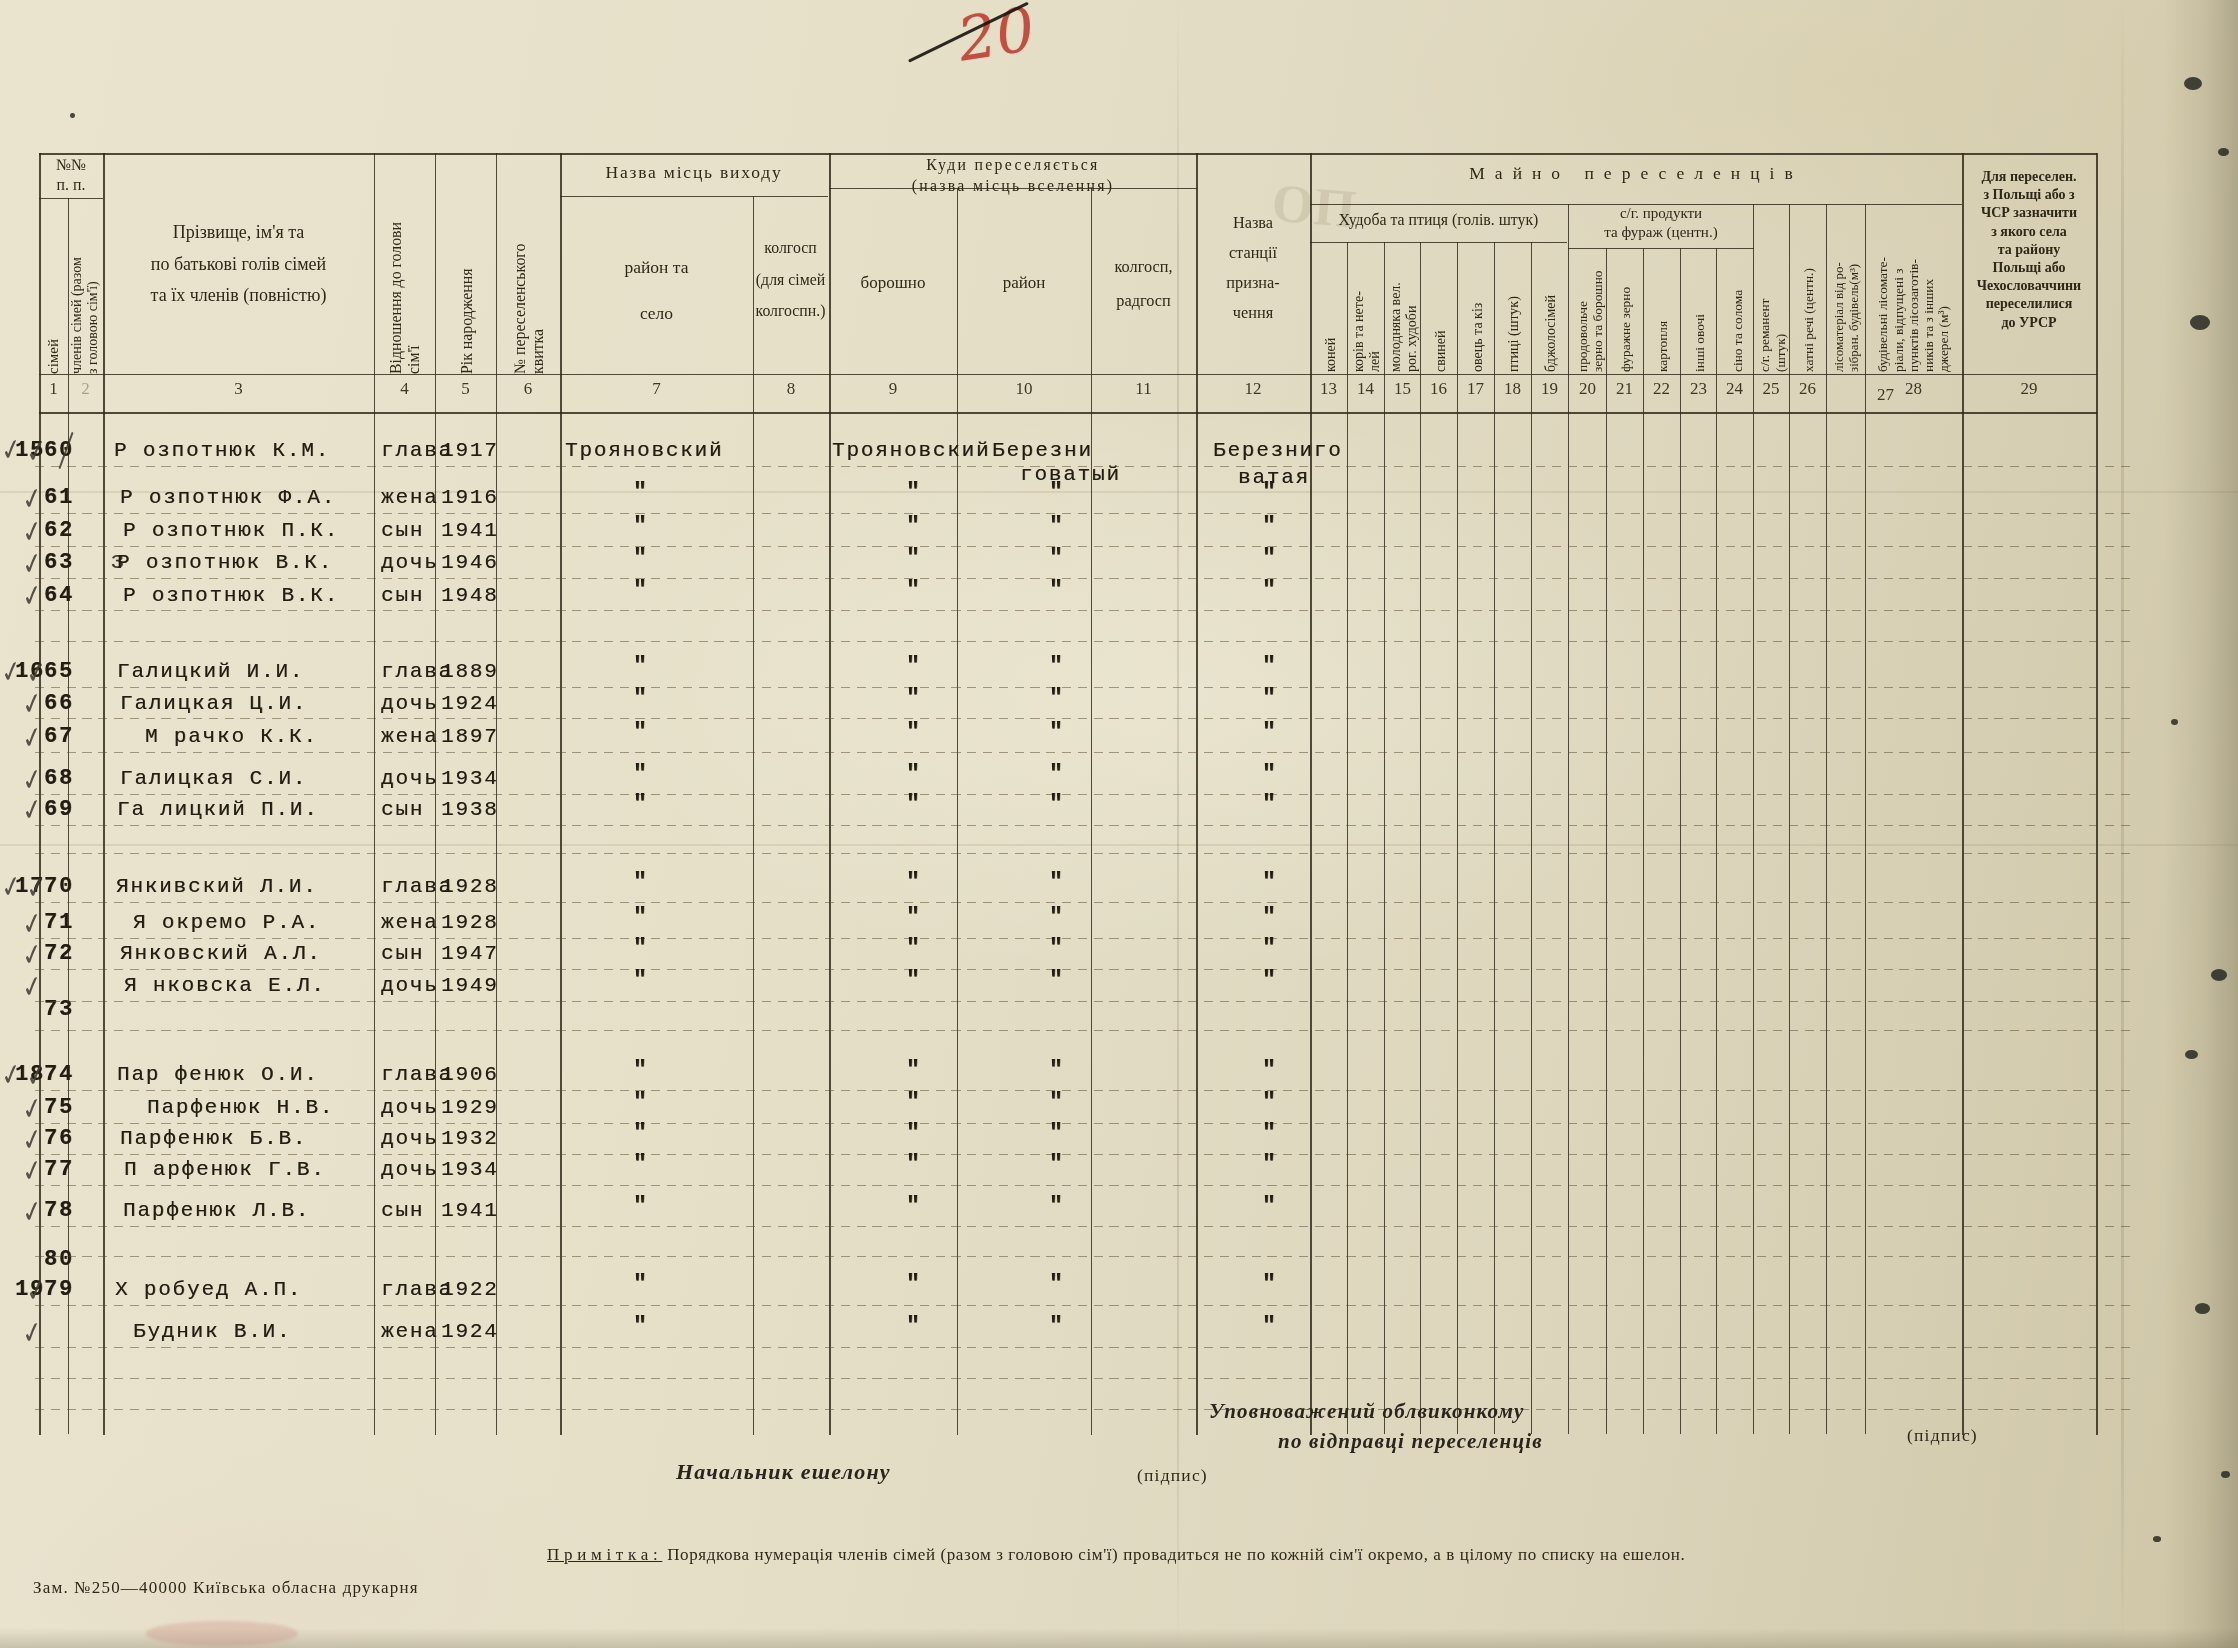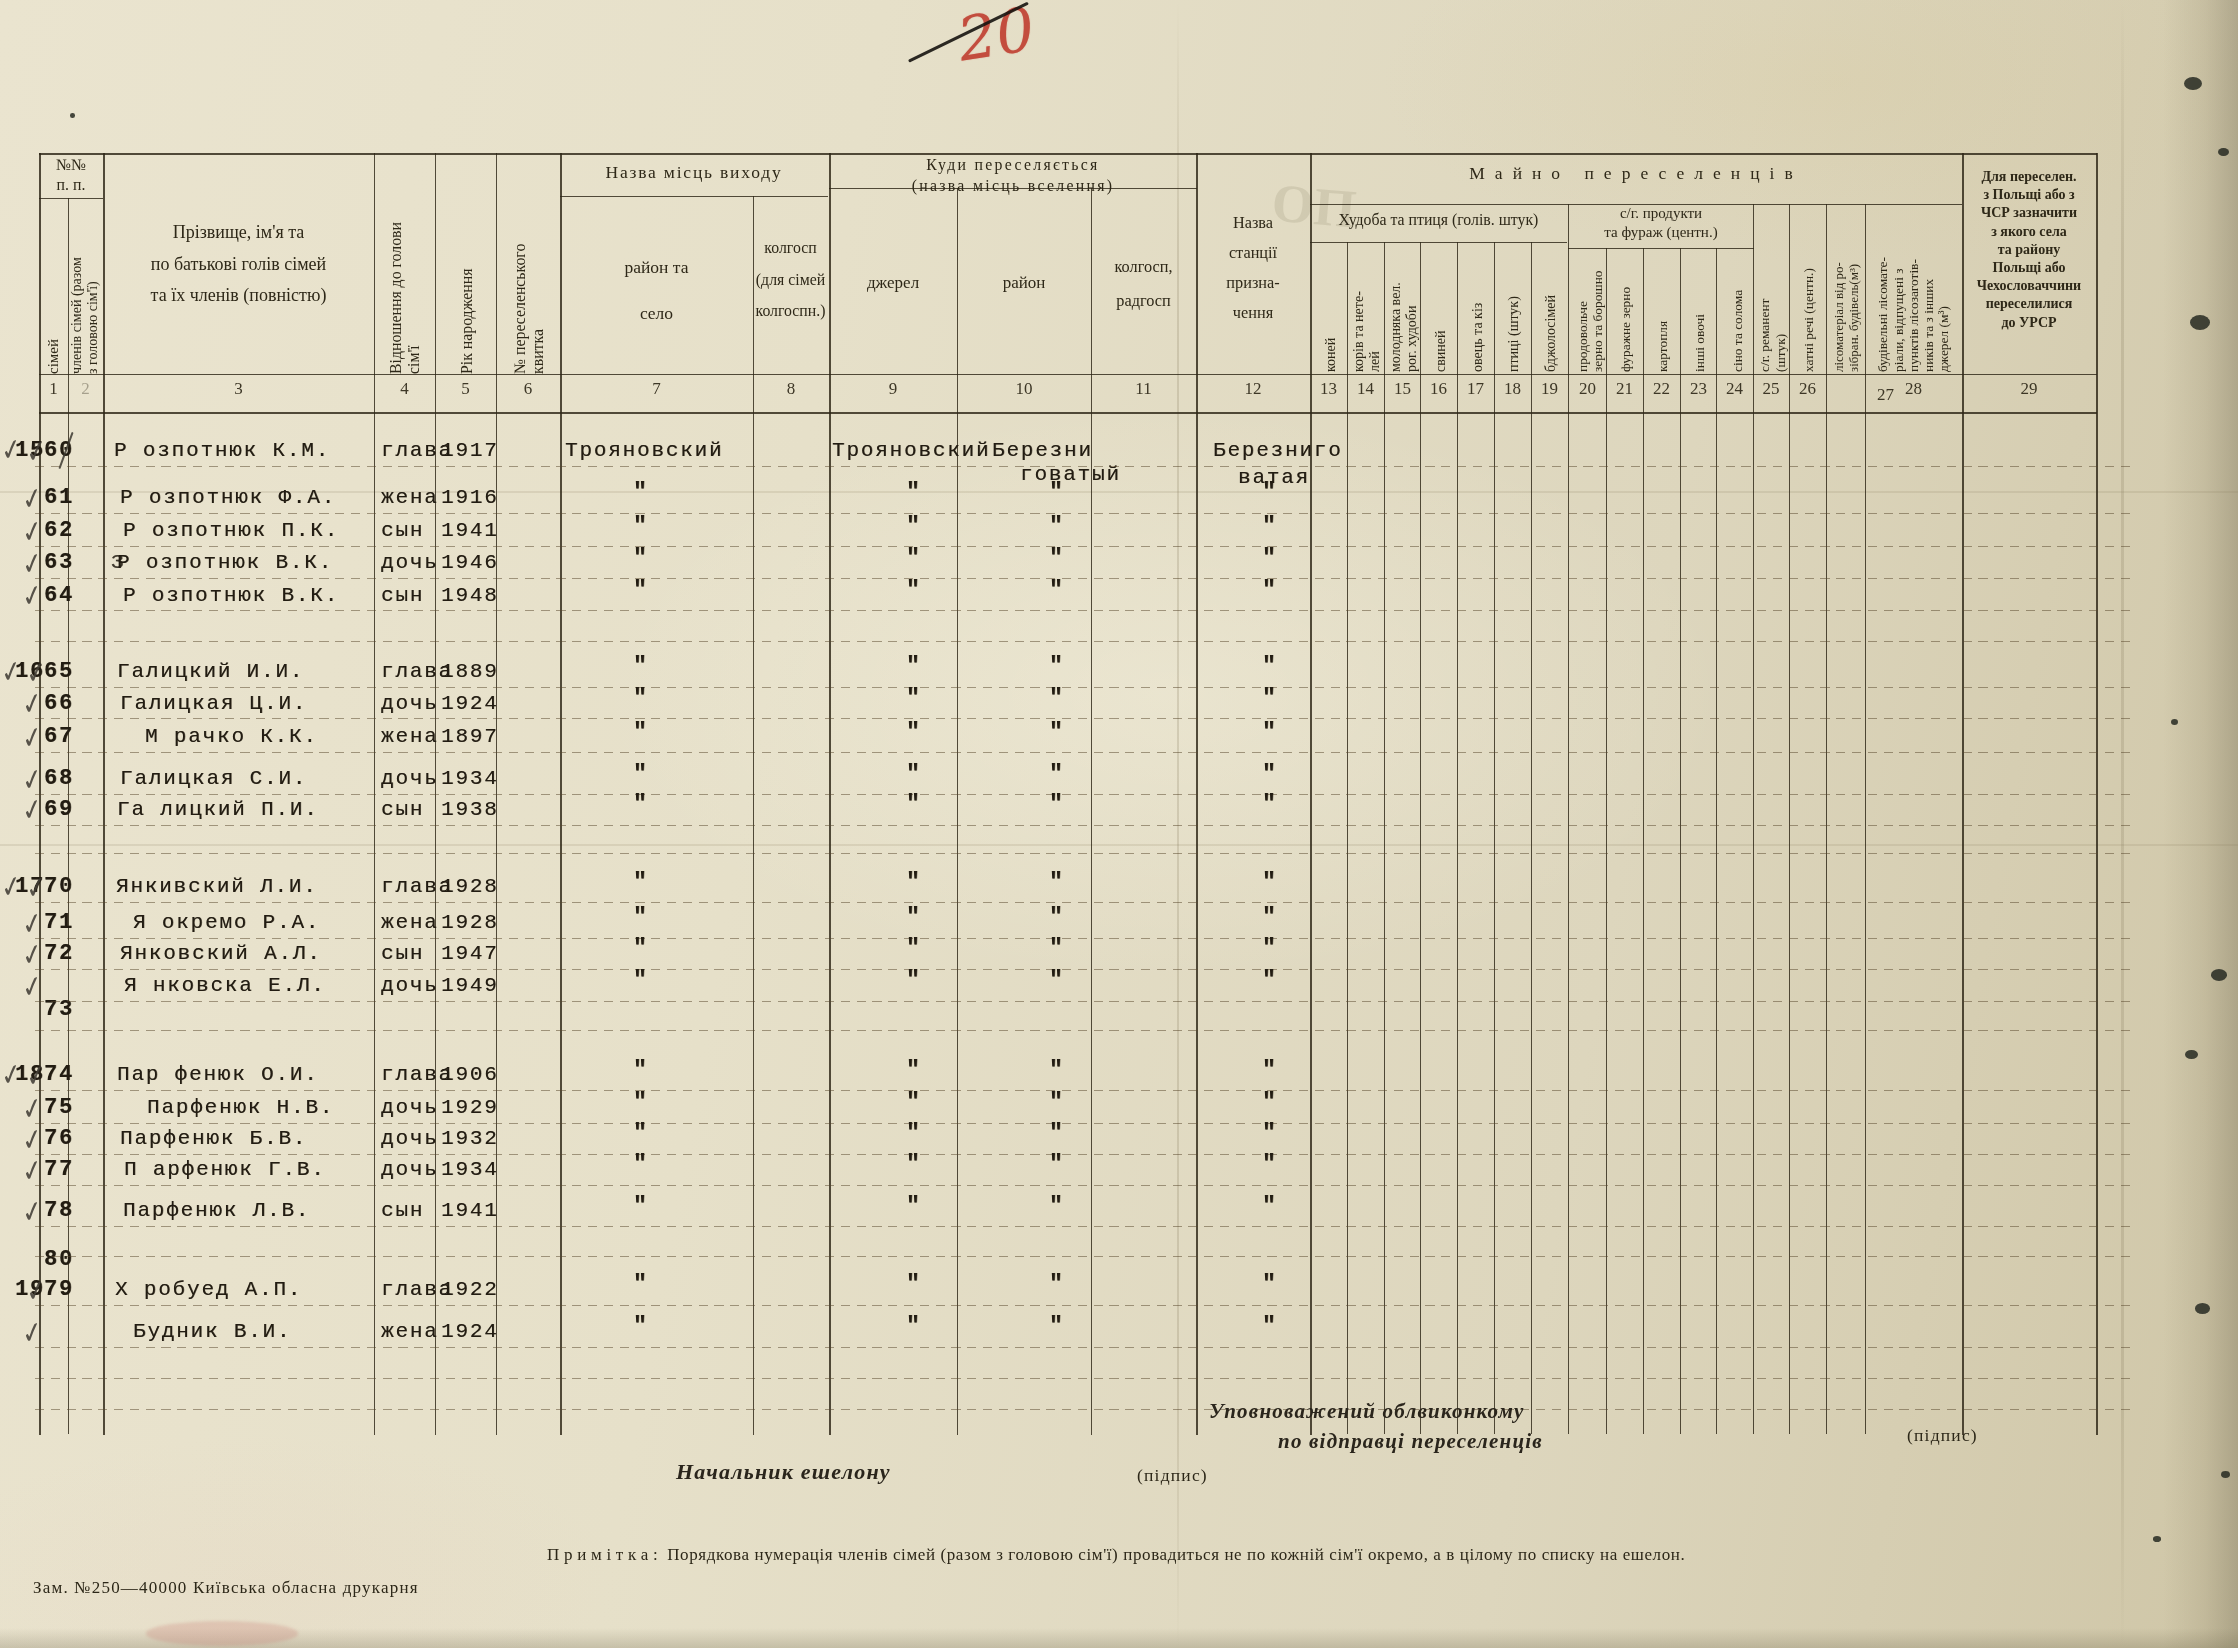--- a/index.html
+++ b/index.html
@@ -41,21 +41,21 @@
   .sign{position:absolute;font-family:"Liberation Serif",serif;color:#2c2718;letter-spacing:1.2px;}
   .blob{position:absolute;background:#272a22;border-radius:50%;opacity:.85;}
   .smudge{position:absolute;background:rgba(196,118,112,.26);border-radius:50%;filter:blur(1.8px);}
   #hand20{position:absolute;left:958px;top:-1.2px;font-family:"DejaVu Serif",serif;
     font-style:italic;font-size:60px;color:#bf3a2c;transform:rotate(-9deg);
     text-shadow:0 0 1.2px rgba(191,58,44,.45);opacity:.88;}
   #hand20-strike{position:absolute;left:908px;top:60px;width:133px;height:2.9px;
     background:#16140f;transform:rotate(-26deg);transform-origin:0 0;border-radius:1.8px;opacity:.9;}
   #ghost{position:absolute;left:1272px;top:175px;font-size:54px;color:rgba(100,90,58,.13);
     transform:rotate(5deg);font-family:"Liberation Serif",serif;font-weight:bold;}
-  #note-line .lbl{letter-spacing:4.7px;}
+  #note-line .lbl{letter-spacing:4.7px;text-decoration:underline;}
   #note-line{letter-spacing:0.6px;}
 </style>
 </head>
 <body>
 
 <div id="page">
 
   <div class="edge-right"></div>
   <div class="edge-bottom"></div>
   <div class="crease-v" style="left:1177px"></div>
@@ -117,21 +117,21 @@
 по батькові голів сімей
 та їх членів (повністю)</div>
     <div class="hlabel" style="left:560px;top:162px;width:268px;font-size:17.5px;letter-spacing:1.8px">Назва місць виходу</div>
     <div class="hlabel" style="left:560px;top:245px;width:193px;font-size:17.5px;line-height:2.6">район та
 село</div>
     <div class="hlabel" style="left:742px;top:232px;width:97px;font-size:15.8px;line-height:2.0">колгосп
 (для сімей
 колгоспн.)</div>
     <div class="hlabel" style="left:829px;top:154px;width:368px;font-size:15.8px;line-height:1.35;letter-spacing:2.3px">Куди переселяється
 (назва місць вселення)</div>
-    <div class="hlabel" style="left:829px;top:273px;width:128px;font-size:17px">джерел</div>
+    <div class="hlabel" style="left:829px;top:273px;width:128px;font-size:17px">борошно</div>
     <div class="hlabel" style="left:957px;top:273px;width:134px;font-size:17px">район</div>
     <div class="hlabel" style="left:1090px;top:250px;width:107px;font-size:16.3px;line-height:2.1">колгосп,
 радгосп</div>
     <div class="hlabel" style="left:1196px;top:208px;width:114px;font-size:16.3px;line-height:1.85">Назва
 станції
 призна-
 чення</div>
     <div class="hlabel" style="left:1310px;top:163px;width:652px;font-size:17.5px;letter-spacing:10px">Майно переселенців</div>
     <div class="hlabel" style="left:1310px;top:211px;width:257px;font-size:15.8px">Худоба та птиця (голів. штук)</div>
     <div class="hlabel" style="left:1568px;top:204px;width:186px;font-size:15px;line-height:1.25">с/г. продукти

